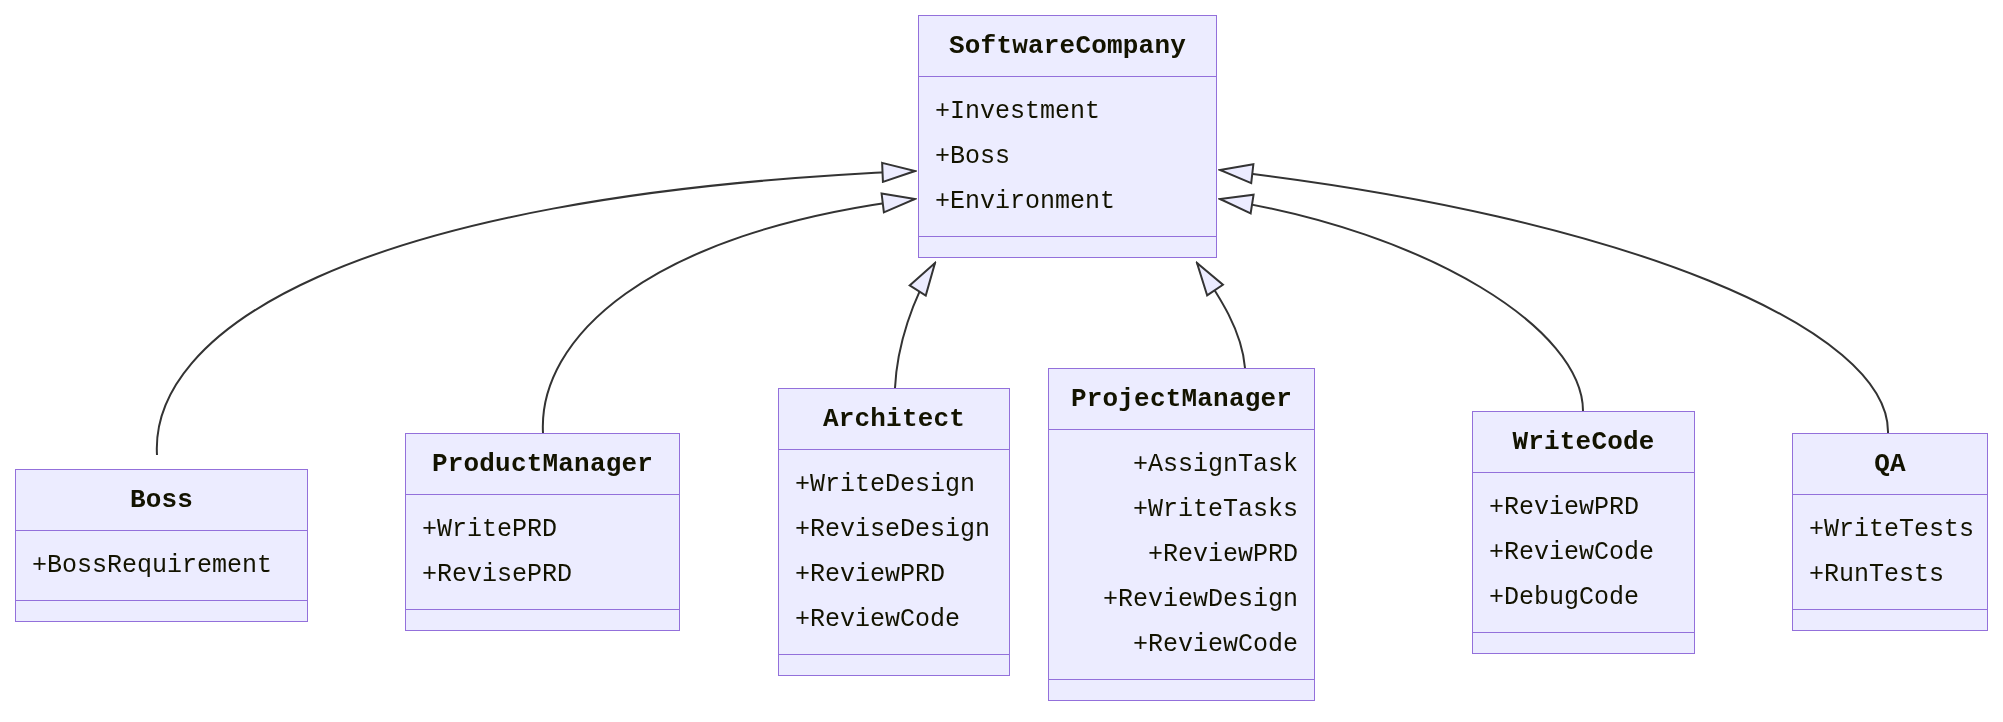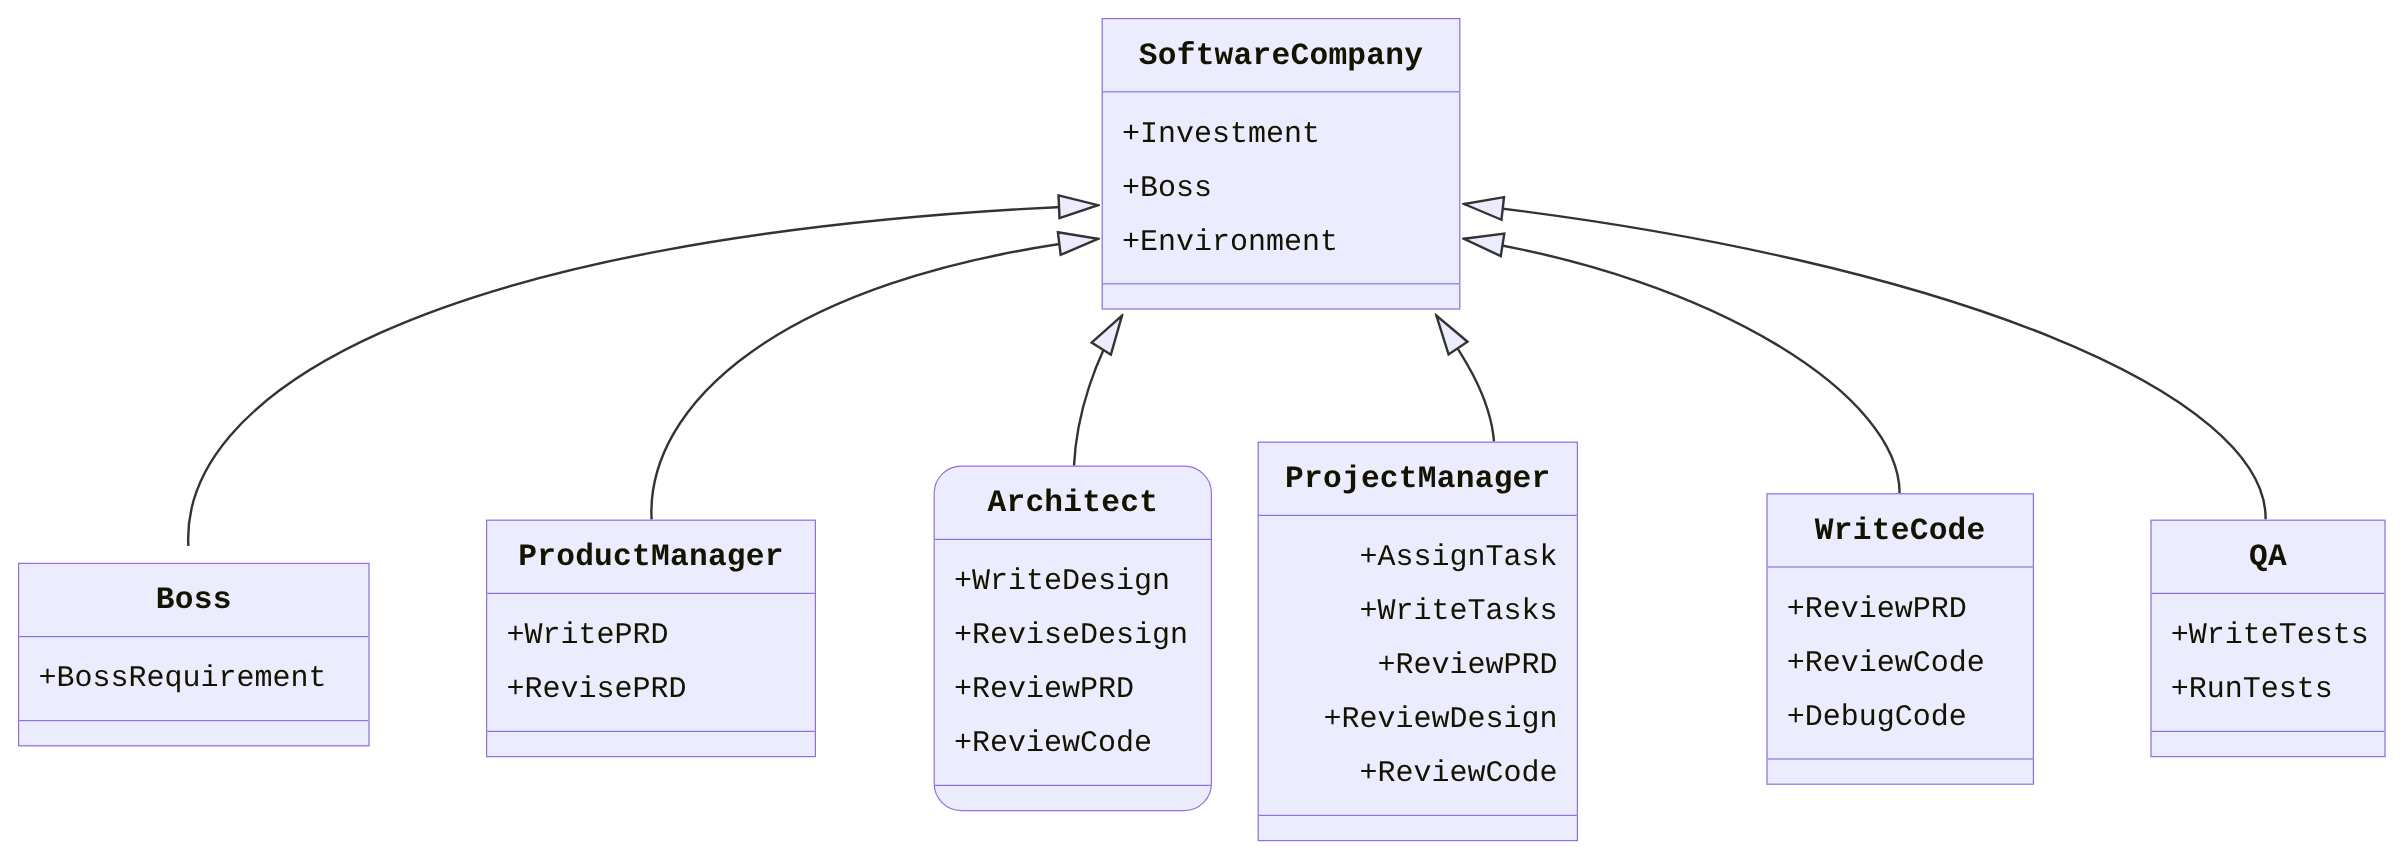--- a/index.html
+++ b/index.html
@@ -89,21 +89,21 @@
 
   <div class="class-box" style="left:405px; top:433px; width:275px;">
     <div class="class-title">ProductManager</div>
     <div class="class-members">
       <div class="member">+WritePRD</div>
       <div class="member">+RevisePRD</div>
     </div>
     <div class="class-methods"></div>
   </div>
 
-  <div class="class-box" style="left:778px; top:388px; width:232px;border-radius:23px;">
+  <div class="class-box" style="left:778px; top:388px; width:232px;">
     <div class="class-title">Architect</div>
     <div class="class-members">
       <div class="member">+WriteDesign</div>
       <div class="member">+ReviseDesign</div>
       <div class="member">+ReviewPRD</div>
       <div class="member">+ReviewCode</div>
     </div>
     <div class="class-methods"></div>
   </div>
 

